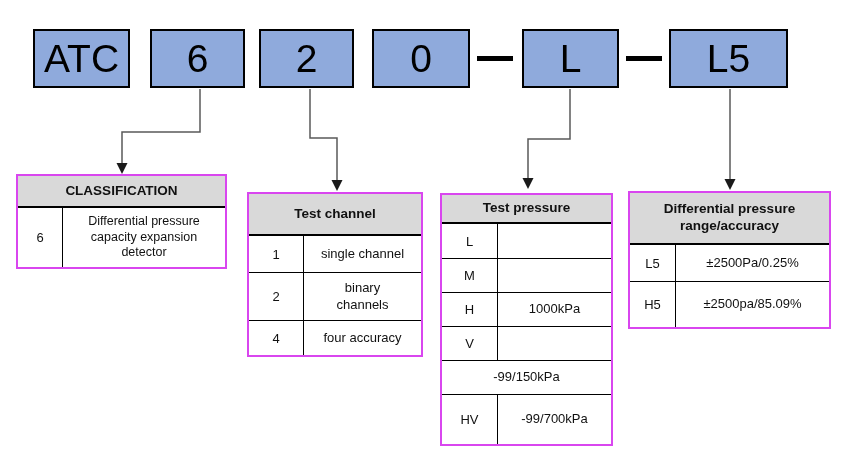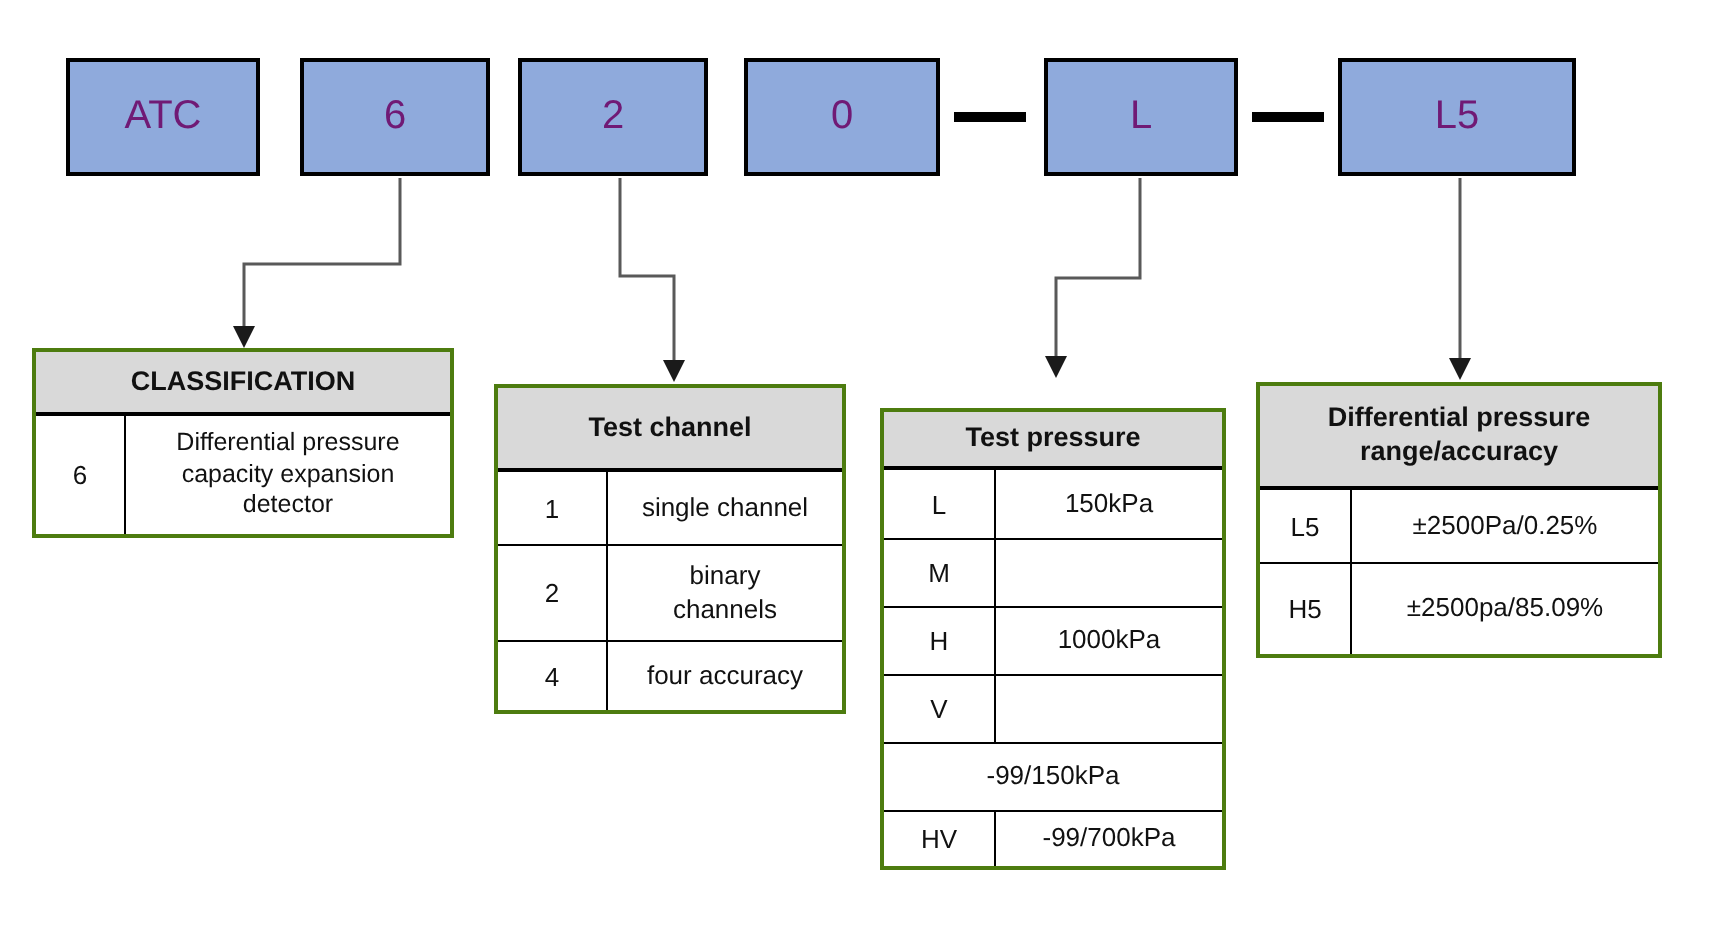--- a/index.html
+++ b/index.html
@@ -20,34 +20,34 @@
     background:#ffffff;
     overflow:hidden;
   }
   
   .code-box{
     position:absolute;
     top:29px;height:59px;
     background:var(--box-fill);
     border:2px solid #000;
     display:flex;align-items:center;justify-content:center;
-    font-size:20px;
-    color:#701a75;
+    font-size:39px;
+    color:#000000;
   }
   .code-sep{
     position:absolute;
     top:56px;height:5px;width:36px;
     background:#000;
   }
   
   .connectors{position:absolute;left:0;top:0;pointer-events:none;}
   
   .tbl{
     position:absolute;
-    border:2px solid #4d7c0f;
+    border:2px solid #d946ef;
     background:#fff;
     font-size:13px;
   }
   .tbl-header{
     background:var(--header-fill);
     border-bottom:2px solid #000;
     display:flex;align-items:center;justify-content:center;
     font-weight:bold;
     font-size:13.5px;
     text-align:center;
@@ -126,40 +126,39 @@
       <div class="cell-code">2</div>
       <div class="cell-desc">binary
 channels</div>
     </div>
     <div class="tbl-row" style="height:35px">
       <div class="cell-code">4</div>
       <div class="cell-desc">four accuracy</div>
     </div>
   </div>
 
-  <div class="tbl t3" style="left:440px;top:204px;width:173px">
+  <div class="tbl t3" style="left:440px;top:193px;width:173px">
     <div class="tbl-header" style="height:29px">Test pressure</div>
     <div class="tbl-row" style="height:34px">
       <div class="cell-code">L</div>
-      <div class="cell-desc">150kPa</div>
     </div>
     <div class="tbl-row" style="height:34px">
       <div class="cell-code">M</div>
     </div>
     <div class="tbl-row" style="height:34px">
       <div class="cell-code">H</div>
       <div class="cell-desc">1000kPa</div>
     </div>
     <div class="tbl-row" style="height:34px">
       <div class="cell-code">V</div>
     </div>
     <div class="tbl-row" style="height:34px">
       <div class="cell-desc">-99/150kPa</div>
     </div>
-    <div class="tbl-row" style="height:28px">
+    <div class="tbl-row" style="height:50px">
       <div class="cell-code">HV</div>
       <div class="cell-desc">-99/700kPa</div>
     </div>
   </div>
 
   <div class="tbl t4" style="left:628px;top:191px;width:203px">
     <div class="tbl-header" style="height:52px">Differential pressure
 range/accuracy</div>
     <div class="tbl-row" style="height:36px">
       <div class="cell-code">L5</div>

